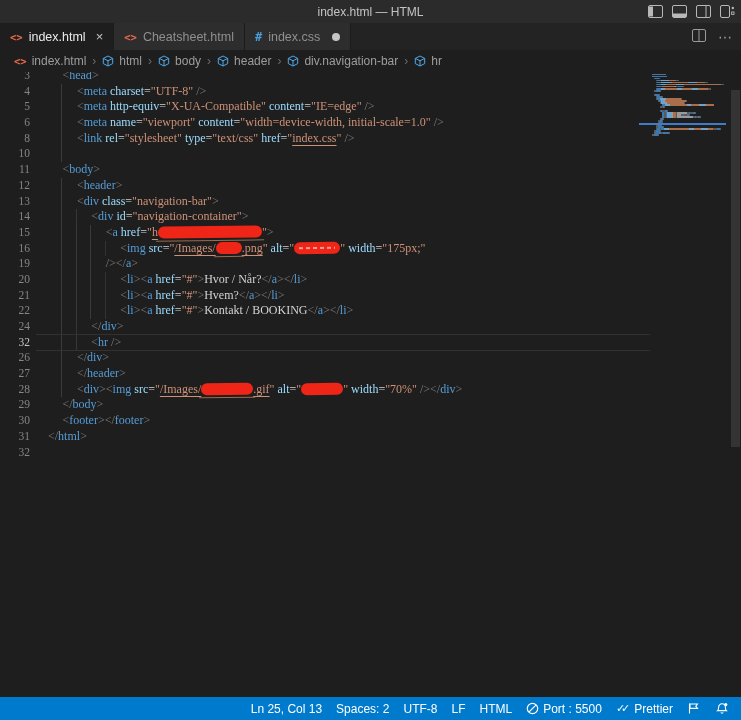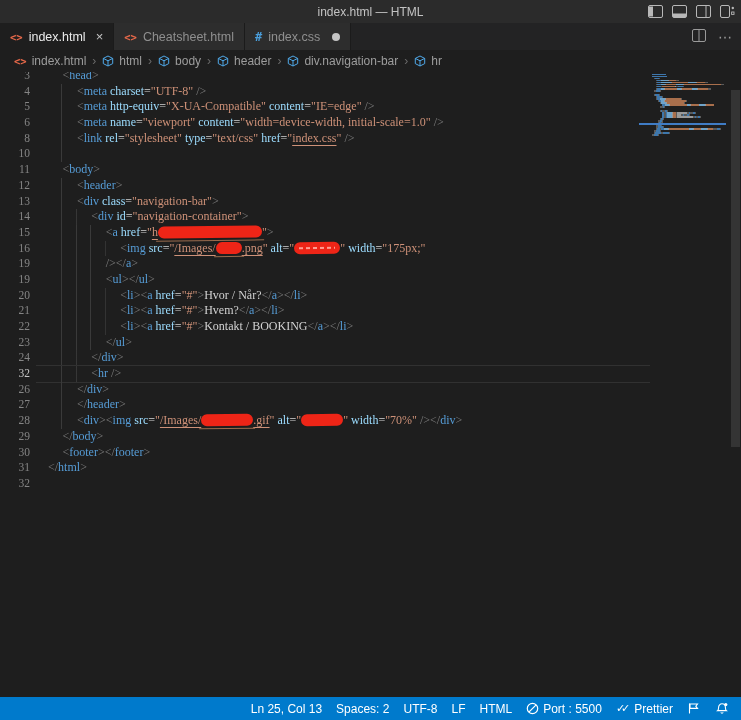--- a/index.html
+++ b/index.html
@@ -202,25 +202,23 @@
         <div class="row"><span class="num">6</span><span class="ind" style="width: 28.88px; background-size: 14.44px 100%;"></span><span class="p">&lt;</span><span class="t">meta</span><span class="a"> name</span><span class="o">=</span><span class="s">"viewport"</span><span class="a"> content</span><span class="o">=</span><span class="s">"width=device-width, initial-scale=1.0"</span><span class="p"> /&gt;</span></div>
         <div class="row"><span class="num">8</span><span class="ind" style="width: 28.88px; background-size: 14.44px 100%;"></span><span class="p">&lt;</span><span class="t">link</span><span class="a"> rel</span><span class="o">=</span><span class="s">"stylesheet"</span><span class="a"> type</span><span class="o">=</span><span class="s">"text/css"</span><span class="a"> href</span><span class="o">=</span><span class="s">"</span><span class="u">index.css</span><span class="s">"</span><span class="p"> /&gt;</span></div>
         <div class="row"><span class="num">10</span><span class="ind" style="width: 28.88px; background-size: 14.44px 100%;"></span></div>
         <div class="row"><span class="num">11</span><span class="ind" style="width: 14.44px; background-size: 0px 100%;"></span><span class="p">&lt;</span><span class="t">body</span><span class="p">&gt;</span></div>
         <div class="row"><span class="num">12</span><span class="ind" style="width: 28.88px; background-size: 14.44px 100%;"></span><span class="p">&lt;</span><span class="t">header</span><span class="p">&gt;</span></div>
         <div class="row"><span class="num">13</span><span class="ind" style="width: 28.88px; background-size: 14.44px 100%;"></span><span class="p">&lt;</span><span class="t">div</span><span class="a"> class</span><span class="o">=</span><span class="s">"navigation-bar"</span><span class="p">&gt;</span></div>
         <div class="row"><span class="num">14</span><span class="ind" style="width: 43.32px; background-size: 28.88px 100%;"></span><span class="p">&lt;</span><span class="t">div</span><span class="a"> id</span><span class="o">=</span><span class="s">"navigation-container"</span><span class="p">&gt;</span></div>
         <div class="row"><span class="num">15</span><span class="ind" style="width: 57.76px; background-size: 43.32px 100%;"></span><span class="p">&lt;</span><span class="t">a</span><span class="a"> href</span><span class="o">=</span><span class="s">"</span><span class="u">h</span><span class="rbu" style="width: 104px;"></span><span class="s">"</span><span class="p">&gt;</span></div>
         <div class="row"><span class="num">16</span><span class="ind" style="width: 72.2px; background-size: 57.76px 100%;"></span><span class="p">&lt;</span><span class="t">img</span><span class="a"> src</span><span class="o">=</span><span class="s">"</span><span class="u">/Images/</span><span class="rbu" style="width: 26px;"></span><span class="u">.png</span><span class="s">"</span><span class="a"> alt</span><span class="o">=</span><span class="s">"</span><span class="rbd" style="width: 46px;"></span><span class="s">"</span><span class="a"> width</span><span class="o">=</span><span class="s">"175px;"</span></div>
         <div class="row"><span class="num">19</span><span class="ind" style="width: 57.76px; background-size: 43.32px 100%;"></span><span class="p">/&gt;&lt;/</span><span class="t">a</span><span class="p">&gt;</span></div>
-        <div class="row"><span class="num">19</span><span class="ind" style="width: 57.76px; background-size: 43.32px 100%;"></span><span class="p">&lt;</span><span class="t">ul</span><span class="p">&gt;&lt;/</span><span class="t">ul</span><span class="p">&gt;</span></div>
         <div class="row"><span class="num">20</span><span class="ind" style="width: 72.2px; background-size: 57.76px 100%;"></span><span class="p">&lt;</span><span class="t">li</span><span class="p">&gt;&lt;</span><span class="t">a</span><span class="a"> href</span><span class="o">=</span><span class="s">"#"</span><span class="p">&gt;</span><span class="o">Hvor / Når?</span><span class="p">&lt;/</span><span class="t">a</span><span class="p">&gt;&lt;/</span><span class="t">li</span><span class="p">&gt;</span></div>
         <div class="row"><span class="num">21</span><span class="ind" style="width: 72.2px; background-size: 57.76px 100%;"></span><span class="p">&lt;</span><span class="t">li</span><span class="p">&gt;&lt;</span><span class="t">a</span><span class="a"> href</span><span class="o">=</span><span class="s">"#"</span><span class="p">&gt;</span><span class="o">Hvem?</span><span class="p">&lt;/</span><span class="t">a</span><span class="p">&gt;&lt;/</span><span class="t">li</span><span class="p">&gt;</span></div>
         <div class="row"><span class="num">22</span><span class="ind" style="width: 72.2px; background-size: 57.76px 100%;"></span><span class="p">&lt;</span><span class="t">li</span><span class="p">&gt;&lt;</span><span class="t">a</span><span class="a"> href</span><span class="o">=</span><span class="s">"#"</span><span class="p">&gt;</span><span class="o">Kontakt / BOOKING</span><span class="p">&lt;/</span><span class="t">a</span><span class="p">&gt;&lt;/</span><span class="t">li</span><span class="p">&gt;</span></div>
-        <div class="row"><span class="num">23</span><span class="ind" style="width: 57.76px; background-size: 43.32px 100%;"></span><span class="p">&lt;/</span><span class="t">ul</span><span class="p">&gt;</span></div>
         <div class="row"><span class="num">24</span><span class="ind" style="width: 43.32px; background-size: 28.88px 100%;"></span><span class="p">&lt;/</span><span class="t">div</span><span class="p">&gt;</span></div>
         <div class="row active"><span class="num">32</span><span class="ind" style="width: 43.32px; background-size: 28.88px 100%;"></span><span class="p">&lt;</span><span class="t">hr</span><span class="p"> /&gt;</span></div>
         <div class="row"><span class="num">26</span><span class="ind" style="width: 28.88px; background-size: 14.44px 100%;"></span><span class="p">&lt;/</span><span class="t">div</span><span class="p">&gt;</span></div>
         <div class="row"><span class="num">27</span><span class="ind" style="width: 28.88px; background-size: 14.44px 100%;"></span><span class="p">&lt;/</span><span class="t">header</span><span class="p">&gt;</span></div>
         <div class="row"><span class="num">28</span><span class="ind" style="width: 28.88px; background-size: 14.44px 100%;"></span><span class="p">&lt;</span><span class="t">div</span><span class="p">&gt;&lt;</span><span class="t">img</span><span class="a"> src</span><span class="o">=</span><span class="s">"</span><span class="u">/Images/</span><span class="rbu" style="width: 52px;"></span><span class="u">.gif</span><span class="s">"</span><span class="a"> alt</span><span class="o">=</span><span class="s">"</span><span class="rb" style="width: 42px;"></span><span class="s">"</span><span class="a"> width</span><span class="o">=</span><span class="s">"70%"</span><span class="p"> /&gt;&lt;/</span><span class="t">div</span><span class="p">&gt;</span></div>
         <div class="row"><span class="num">29</span><span class="ind" style="width: 14.44px; background-size: 0px 100%;"></span><span class="p">&lt;/</span><span class="t">body</span><span class="p">&gt;</span></div>
         <div class="row"><span class="num">30</span><span class="ind" style="width: 14.44px; background-size: 0px 100%;"></span><span class="p">&lt;</span><span class="t">footer</span><span class="p">&gt;&lt;/</span><span class="t">footer</span><span class="p">&gt;</span></div>
         <div class="row"><span class="num">31</span><span class="ind" style="width: 0px; background-size: 0px 100%;"></span><span class="p">&lt;/</span><span class="t">html</span><span class="p">&gt;</span></div>
         <div class="row"><span class="num">32</span><span class="ind" style="width: 0px; background-size: 0px 100%;"></span></div>
       </div>

